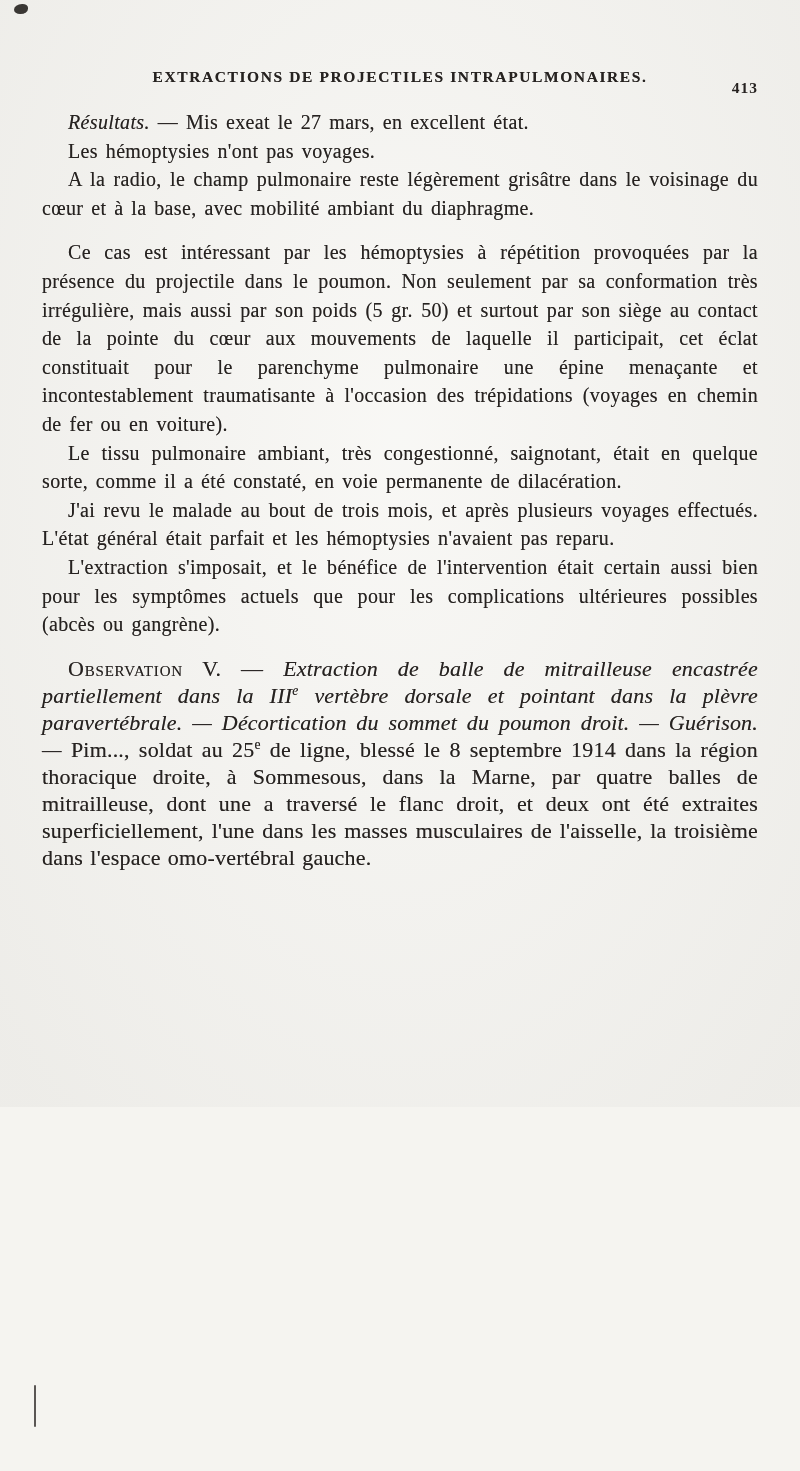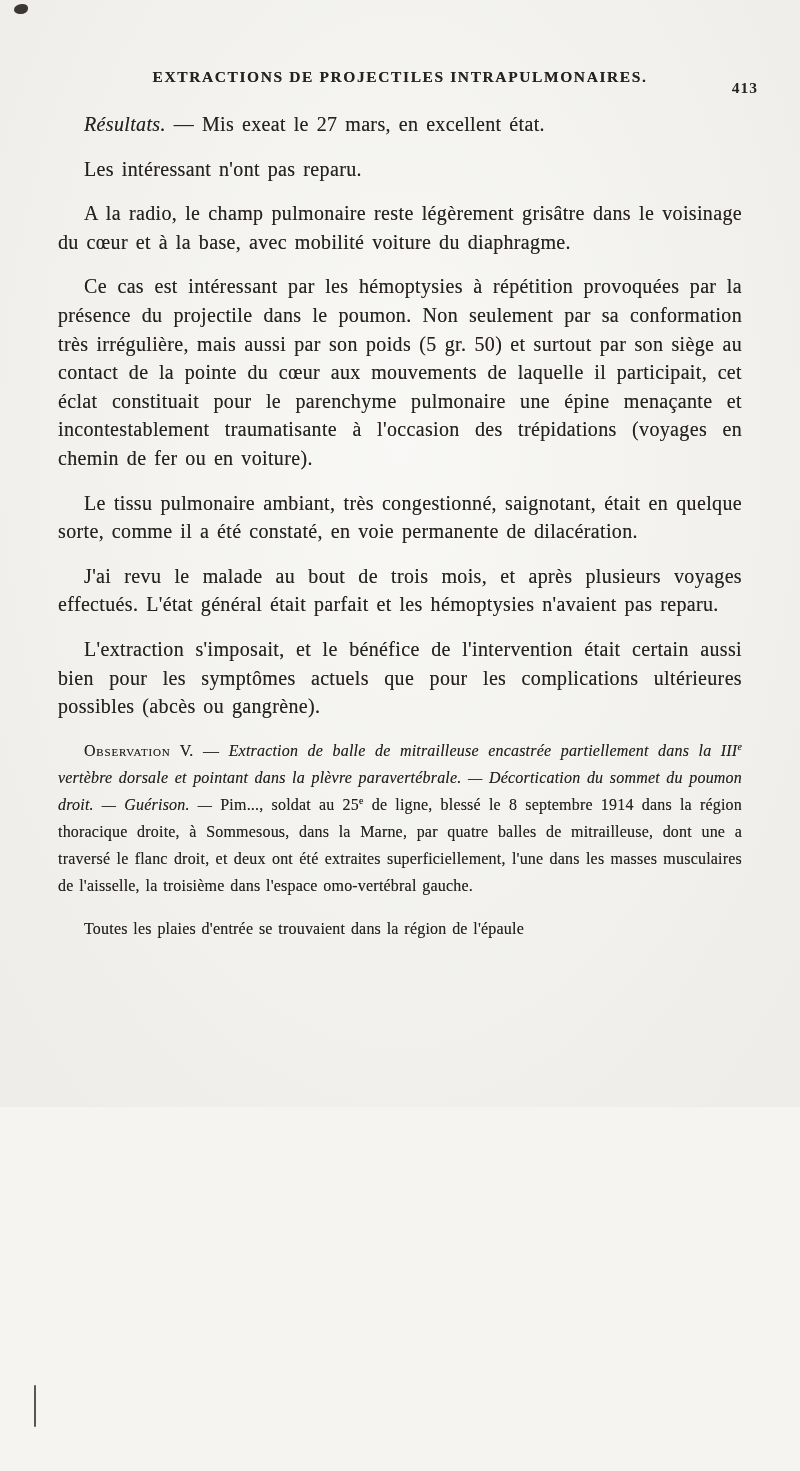--- a/index.html
+++ b/index.html
@@ -45,32 +45,32 @@
     right:0;
     top:11px;
     font-size:15.5px;
     font-weight:700;
     letter-spacing:1px;
   }
   .body-col{
     width:716px;
   }
   p.para{
-    margin:16px;
+    margin:0;
     text-align:justify;
     text-indent:26px;
     font-size:20px;
     line-height:28.6px;
     letter-spacing:0.35px;
     word-spacing:2.5px;
     text-shadow:0 0 0.45px rgba(38,34,32,0.5);
   }
   p.para.spaced{ margin-top:16px; }
   p.para.small{
-    font-size:16px;
+    font-size:22px;
     line-height:27px;
     letter-spacing:0.2px;
     word-spacing:1.5px;
   }
   .seg-i{ font-style:italic; }
   .seg-sc{ font-variant:small-caps; letter-spacing:0.8px; }
   .seg-sup{ font-size:0.62em; vertical-align:super; line-height:0; }
   
   .ink-blot-top{
     position:absolute;
@@ -96,22 +96,21 @@
   <div class="ink-blot-top"></div>
   <div class="ink-line-bottom"></div>
 
   <div class="running-head">
     <span class="title">EXTRACTIONS DE PROJECTILES INTRAPULMONAIRES.</span>
     <span class="folio">413</span>
   </div>
 
   <div class="body-col">
       <p class="para"><span class="seg-i">Résultats.</span><span> — Mis exeat le 27 mars, en excellent état.</span></p>
-      <p class="para"><span>Les intéressant n'ont pas reparu.</span></p>
-      <p class="para"><span>A la radio, le champ pulmonaire reste légèrement grisâtre dans le voisinage du cœur et à la base, avec mobilité voiture du diaphragme.</span></p>
+      <p class="para"><span>Les hémoptysies n'ont pas voyages.</span></p>
+      <p class="para"><span>A la radio, le champ pulmonaire reste légèrement grisâtre dans le voisinage du cœur et à la base, avec mobilité ambiant du diaphragme.</span></p>
       <p class="para spaced"><span>Ce cas est intéressant par les hémoptysies à répétition provoquées par la présence du projectile dans le poumon. Non seulement par sa conformation très irrégulière, mais aussi par son poids (5 gr. 50) et surtout par son siège au contact de la pointe du cœur aux mouvements de laquelle il participait, cet éclat constituait pour le parenchyme pulmonaire une épine menaçante et incontestablement traumatisante à l'occasion des trépidations (voyages en chemin de fer ou en voiture).</span></p>
       <p class="para"><span>Le tissu pulmonaire ambiant, très congestionné, saignotant, était en quelque sorte, comme il a été constaté, en voie permanente de dilacération.</span></p>
       <p class="para"><span>J'ai revu le malade au bout de trois mois, et après plusieurs voyages effectués. L'état général était parfait et les hémoptysies n'avaient pas reparu.</span></p>
       <p class="para"><span>L'extraction s'imposait, et le bénéfice de l'intervention était certain aussi bien pour les symptômes actuels que pour les complications ultérieures possibles (abcès ou gangrène).</span></p>
       <p class="para small spaced"><span class="seg-sc">Observation</span><span> V. — </span><span class="seg-i">Extraction de balle de mitrailleuse encastrée partiellement dans la III</span><span class="seg-i seg-sup">e</span><span class="seg-i"> vertèbre dorsale et pointant dans la plèvre paravertébrale. — Décortication du sommet du poumon droit. — Guérison. —</span><span> Pim..., soldat au 25</span><span class="seg-sup">e</span><span> de ligne, blessé le 8 septembre 1914 dans la région thoracique droite, à Sommesous, dans la Marne, par quatre balles de mitrailleuse, dont une a traversé le flanc droit, et deux ont été extraites superficiellement, l'une dans les masses musculaires de l'aisselle, la troisième dans l'espace omo-vertébral gauche.</span></p>
-      <p class="para small"><span>Toutes les plaies d'entrée se trouvaient dans la région de l'épaule</span></p>
     </div>
 </div>
 
 </body></html>

